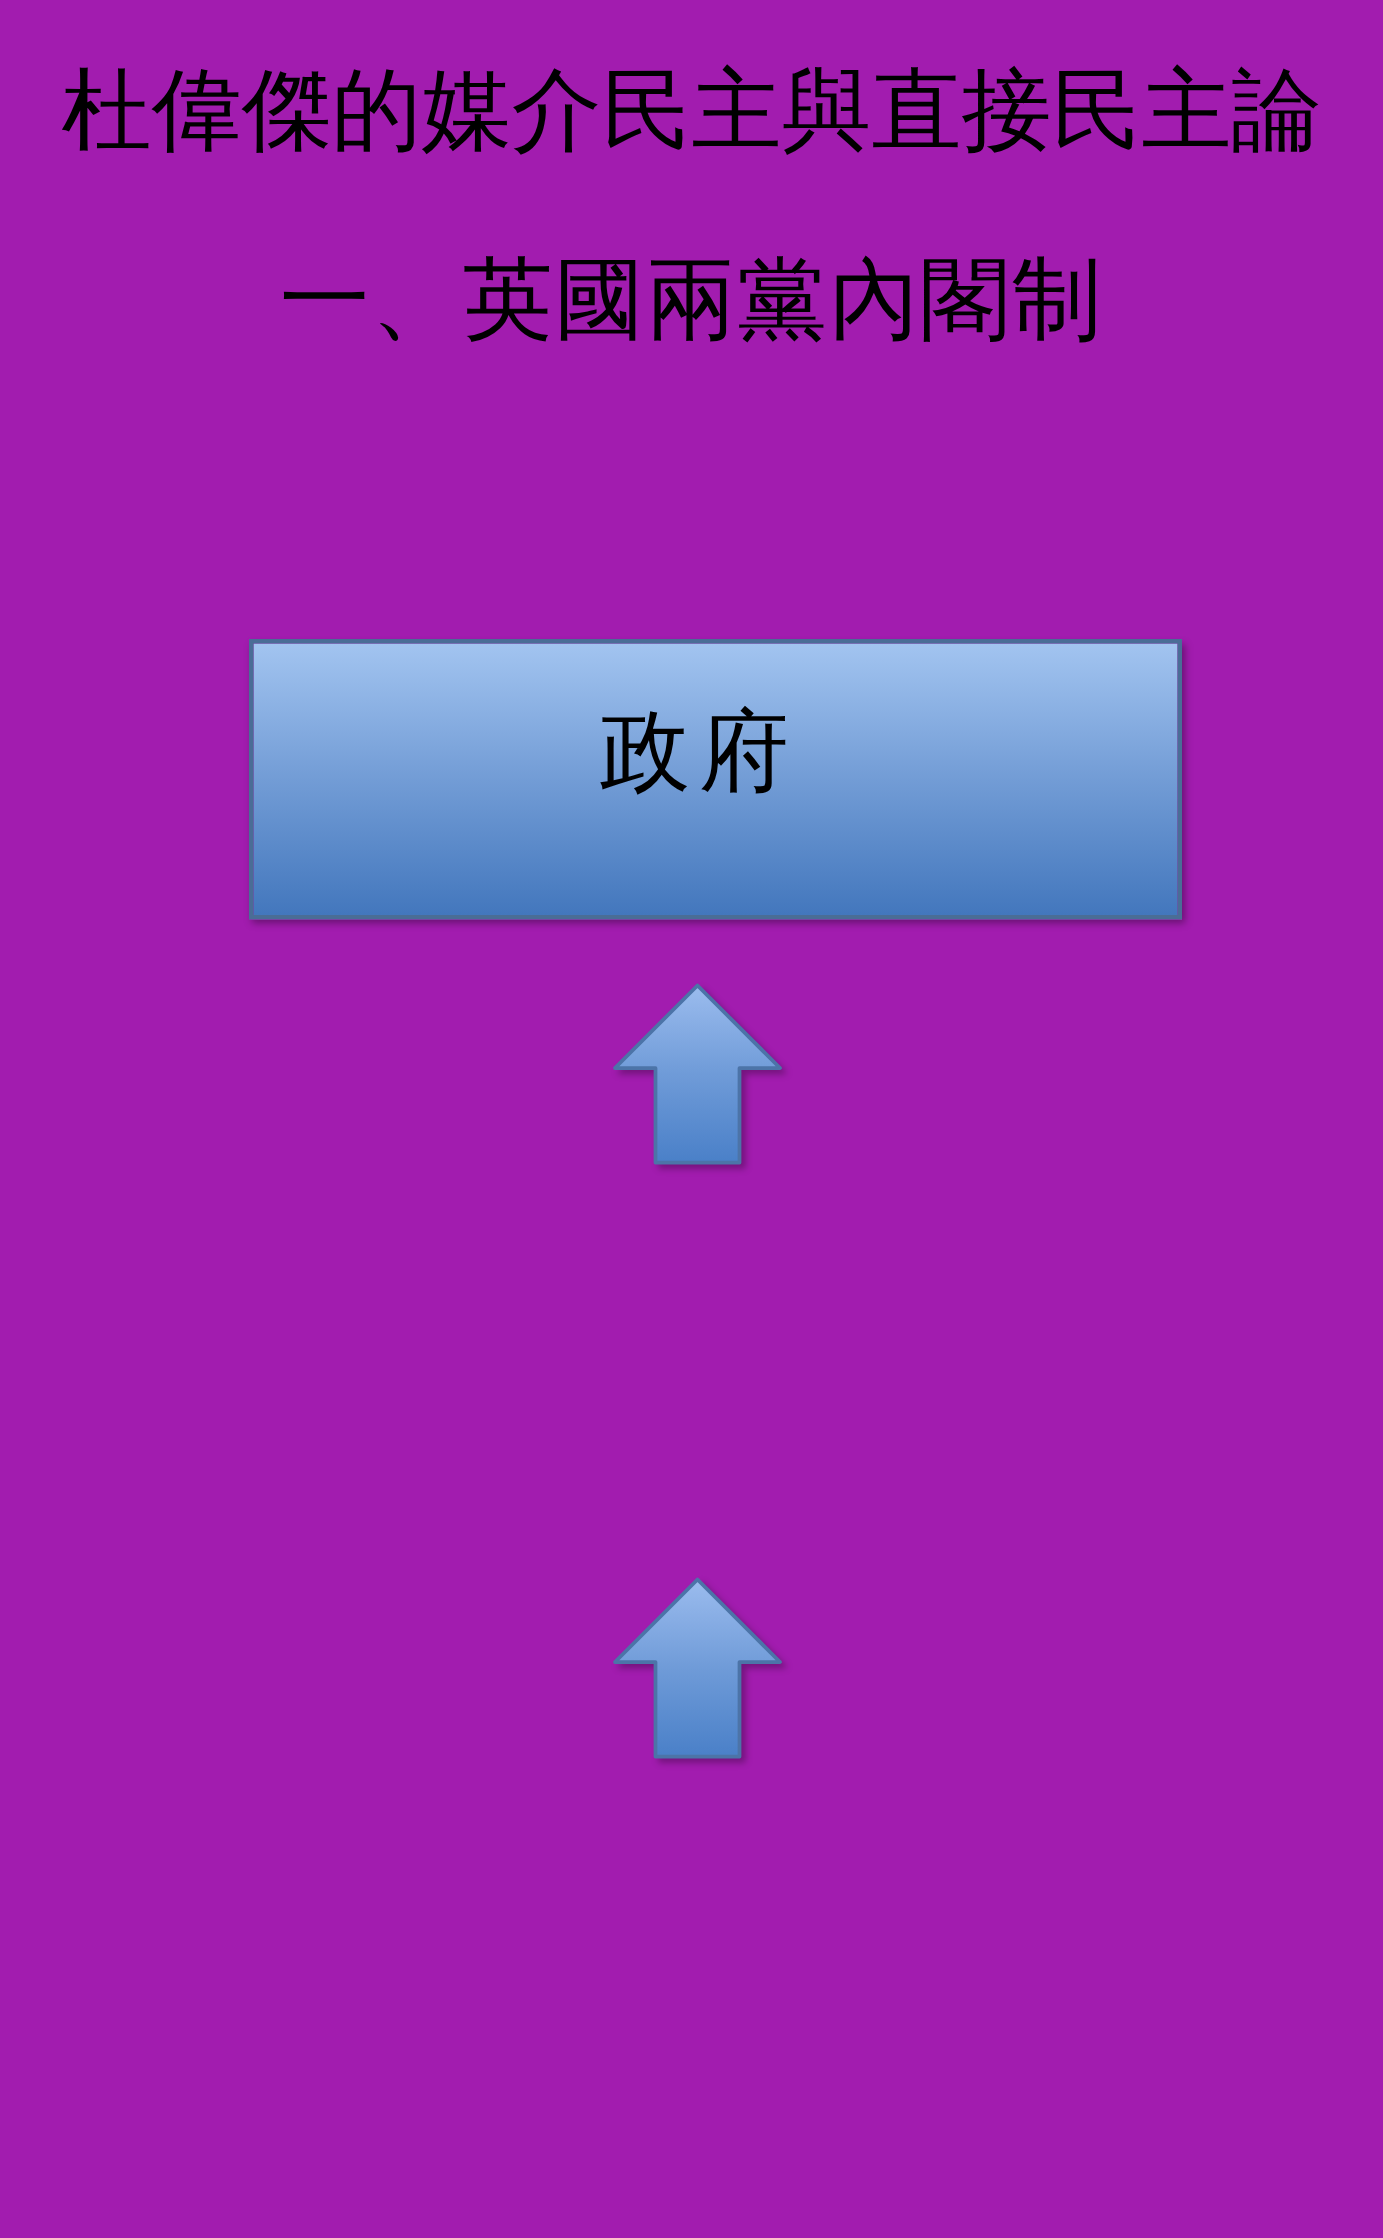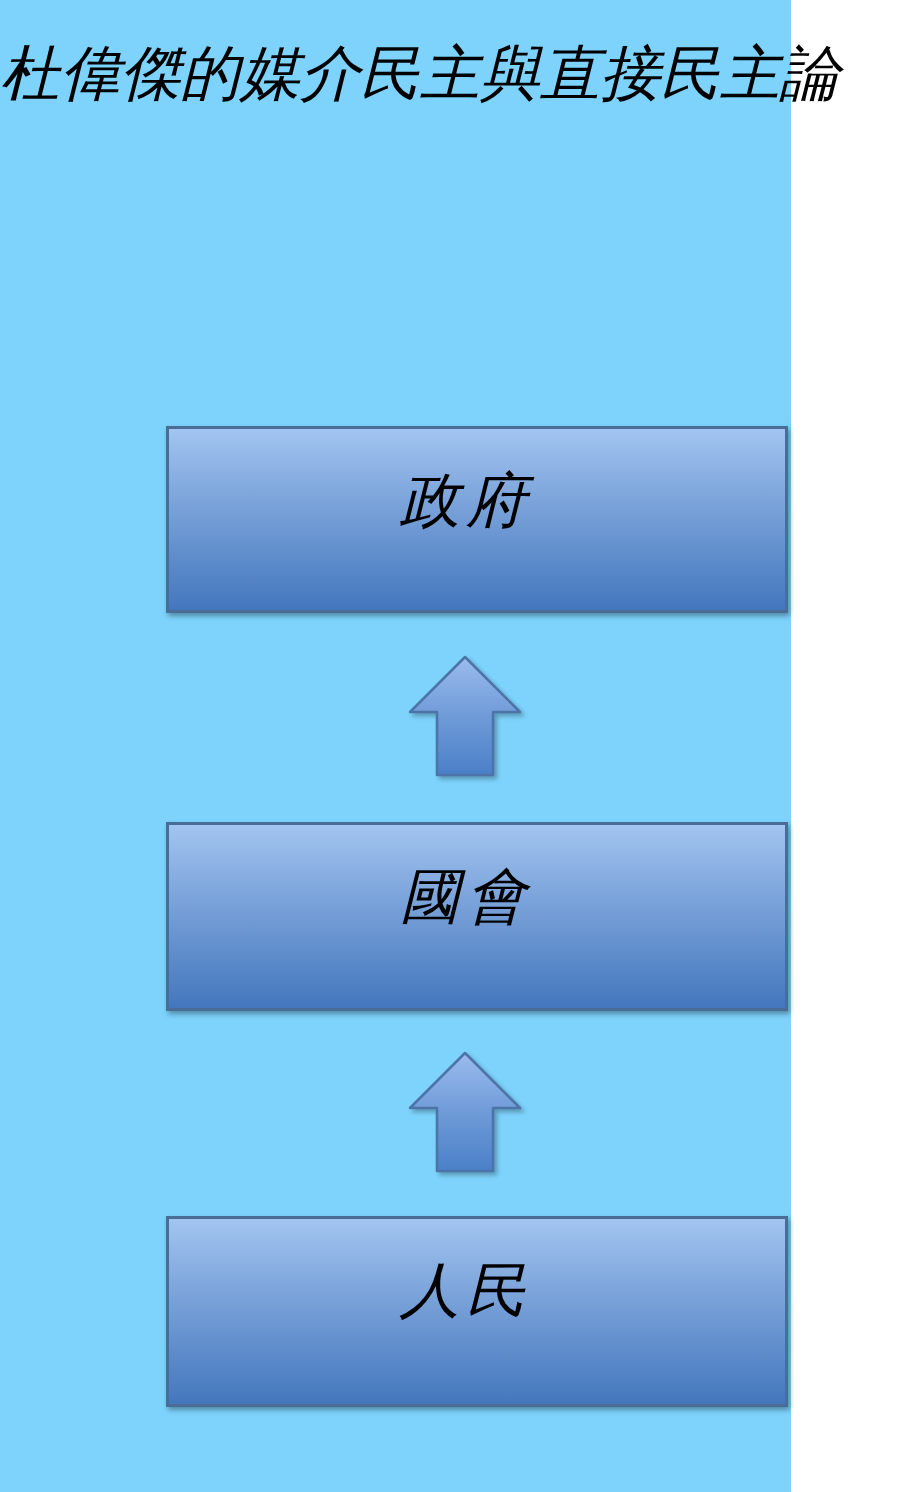--- a/index.html
+++ b/index.html
@@ -7,24 +7,23 @@
   html, body {
     width: 922px;
     height: 1492px;
     background: #ffffff;
     font-family: "Liberation Serif", "DejaVu Serif", serif;
     overflow: hidden;
   }
 
   .slide {
     position: relative;
-    width: 791px;
+    width: 922px;
     height: 1492px;
-    background: #7dd3fc;
-    font-style: italic;
+    background: #a21caf;
   }
 
   .slide-title {
     position: absolute;
     top: 38px;
     left: 0;
     width: 100%;
     text-align: center;
     font-size: 60px;
     font-weight: normal;
@@ -88,52 +87,47 @@
 
   .flow-arrow svg { display: block; width: 100%; height: 100%; }
 </style>
 </head>
 <body>
 
 <div class="slide">
 
   <h1 class="slide-title">杜偉傑的媒介民主與直接民主論</h1>
 
+  <h2 class="slide-subtitle">一、英國兩黨內閣制</h2>
 
   <div class="node node-government">
     <span class="node-label">政府</span>
   </div>
 
   <div class="flow-arrow flow-arrow-1">
     <svg viewBox="0 0 116 124">
       <defs>
         <linearGradient id="arrowGrad1" x1="0" y1="0" x2="0" y2="1">
           <stop offset="0" stop-color="#9bbcee"></stop>
           <stop offset="0.5" stop-color="#6f9bd8"></stop>
           <stop offset="1" stop-color="#4a80c8"></stop>
         </linearGradient>
       </defs>
       <polygon points="58,3 113,58 86,58 86,121 30,121 30,58 3,58" fill="url(#arrowGrad1)" stroke="#4c74a8" stroke-width="2.5" stroke-linejoin="round"></polygon>
     </svg>
   </div>
 
-  <div class="node node-parliament">
-    <span class="node-label">國會</span>
-  </div>
 
   <div class="flow-arrow flow-arrow-2">
     <svg viewBox="0 0 116 124">
       <defs>
         <linearGradient id="arrowGrad2" x1="0" y1="0" x2="0" y2="1">
           <stop offset="0" stop-color="#9bbcee"></stop>
           <stop offset="0.5" stop-color="#6f9bd8"></stop>
           <stop offset="1" stop-color="#4a80c8"></stop>
         </linearGradient>
       </defs>
       <polygon points="58,3 113,58 86,58 86,121 30,121 30,58 3,58" fill="url(#arrowGrad2)" stroke="#4c74a8" stroke-width="2.5" stroke-linejoin="round"></polygon>
     </svg>
   </div>
 
-  <div class="node node-people">
-    <span class="node-label">人民</span>
-  </div>
 
 </div>
 
 </body></html>

